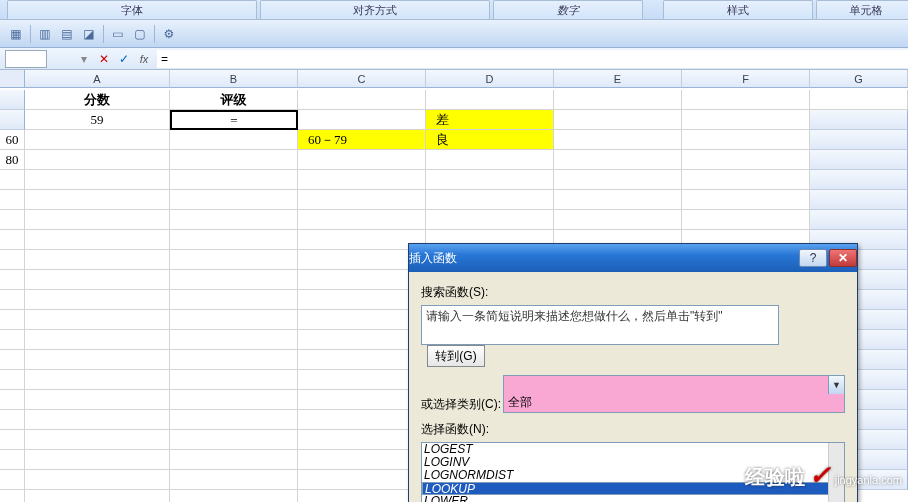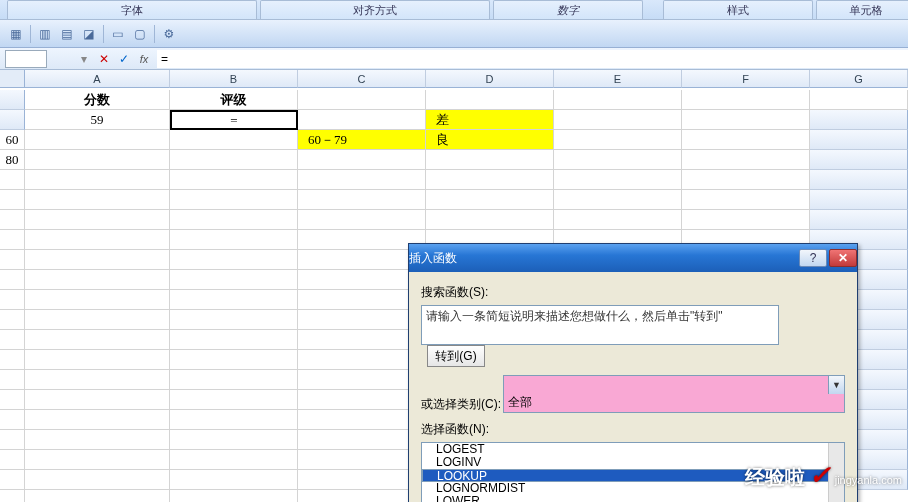--- a/index.html
+++ b/index.html
@@ -43,21 +43,21 @@
 .dlg-help, .dlg-close { width: 28px; height: 18px; background: linear-gradient(#f2f6fb, #c2d7f0); border: 1px solid #6a8ab8; display: flex; align-items: center; justify-content: center; color: #335; font-size: 12px; border-radius: 2px; }
 .dlg-close { background: linear-gradient(#f07474, #c13a3a); color: #fff; font-weight: bold; margin-left:2px; border-color:#8a2d2d;}
 .dlg-body { padding: 10px 12px 8px; }
 .lbl { margin: 2px 0 4px; color: #000; }
 .searchbox { width: 358px; height: 40px; border: 1px solid #7f9db9; background: #fff; padding: 2px 4px; font-size: 12px; color: #333; display:inline-block; vertical-align:top;}
 .gobtn { display: inline-block; vertical-align: top; margin-left: 6px; width: 58px; height: 22px; background: linear-gradient(#fff, #e6e6e6); border: 1px solid #888; font-size: 12px; }
 .row-flex { display: flex; align-items: flex-end; margin: 8px 0; gap: 2px; }
 .sel { flex: 1; height: 20px; border: 1px solid #7f9db9; background: #f9a8d4; padding: 18px 4px; position:relative; }
 .sel-arrow { position:absolute; right:0; top:0; width:16px; height:18px; background:linear-gradient(#f2f6fb,#c2d7f0); border-left:1px solid #7f9db9; display:flex; align-items:center; justify-content:center; font-size:9px; color:#333;}
 .listbox { width: 100%; height: 90px; border: 1px solid #7f9db9; background: #fff; overflow: hidden; font-family: SimSun, monospace; font-size: 12px; position:relative; }
-.listbox .item { padding: 0 14px; line-height: 13px; height:13px; }
+.listbox .item { padding: 0 2px; line-height: 13px; height:13px;font-style:italic; }
 .listbox .item.sel { background: #1e5bbf; color: #fff; }
 .listbox-scroll { position:absolute; right:0; top:0; bottom:0; width:16px; background:#e8e8e8; border-left:1px solid #ccc;}
 
 .watermark { position: absolute; right: 6px; bottom: 11px; color: #fff; font-size: 15px; font-style: italic; text-shadow: 0 0 3px rgba(0,0,0,0.6); display:flex; align-items:baseline; gap:4px;}
 .watermark .big { font-size: 20px; font-weight:bold; font-style:normal;}
 .watermark .chk { color: #c00; font-size:26px; font-weight:bold;}
 .watermark .small { font-size: 11px; font-style:normal;}
 </style>
 </head>
 <body>
@@ -297,22 +297,22 @@
         <span>或选择类别(C):</span>
         <div class="sel">
           <span>全部</span>
           <span class="sel-arrow">▼</span>
         </div>
       </div>
       <div class="lbl">选择函数(N):</div>
       <div class="listbox">
         <div class="item">LOGEST</div>
         <div class="item">LOGINV</div>
+        <div class="item">LOGNORMDIST</div>
         <div class="item sel">LOOKUP</div>
-        <div class="item">LOGNORMDIST</div>
         <div class="item">LOWER</div>
         <div class="item">MATCH</div>
 
         <div class="listbox-scroll"></div>
       </div>
 
     </div>
   </div>
 </div>
 

